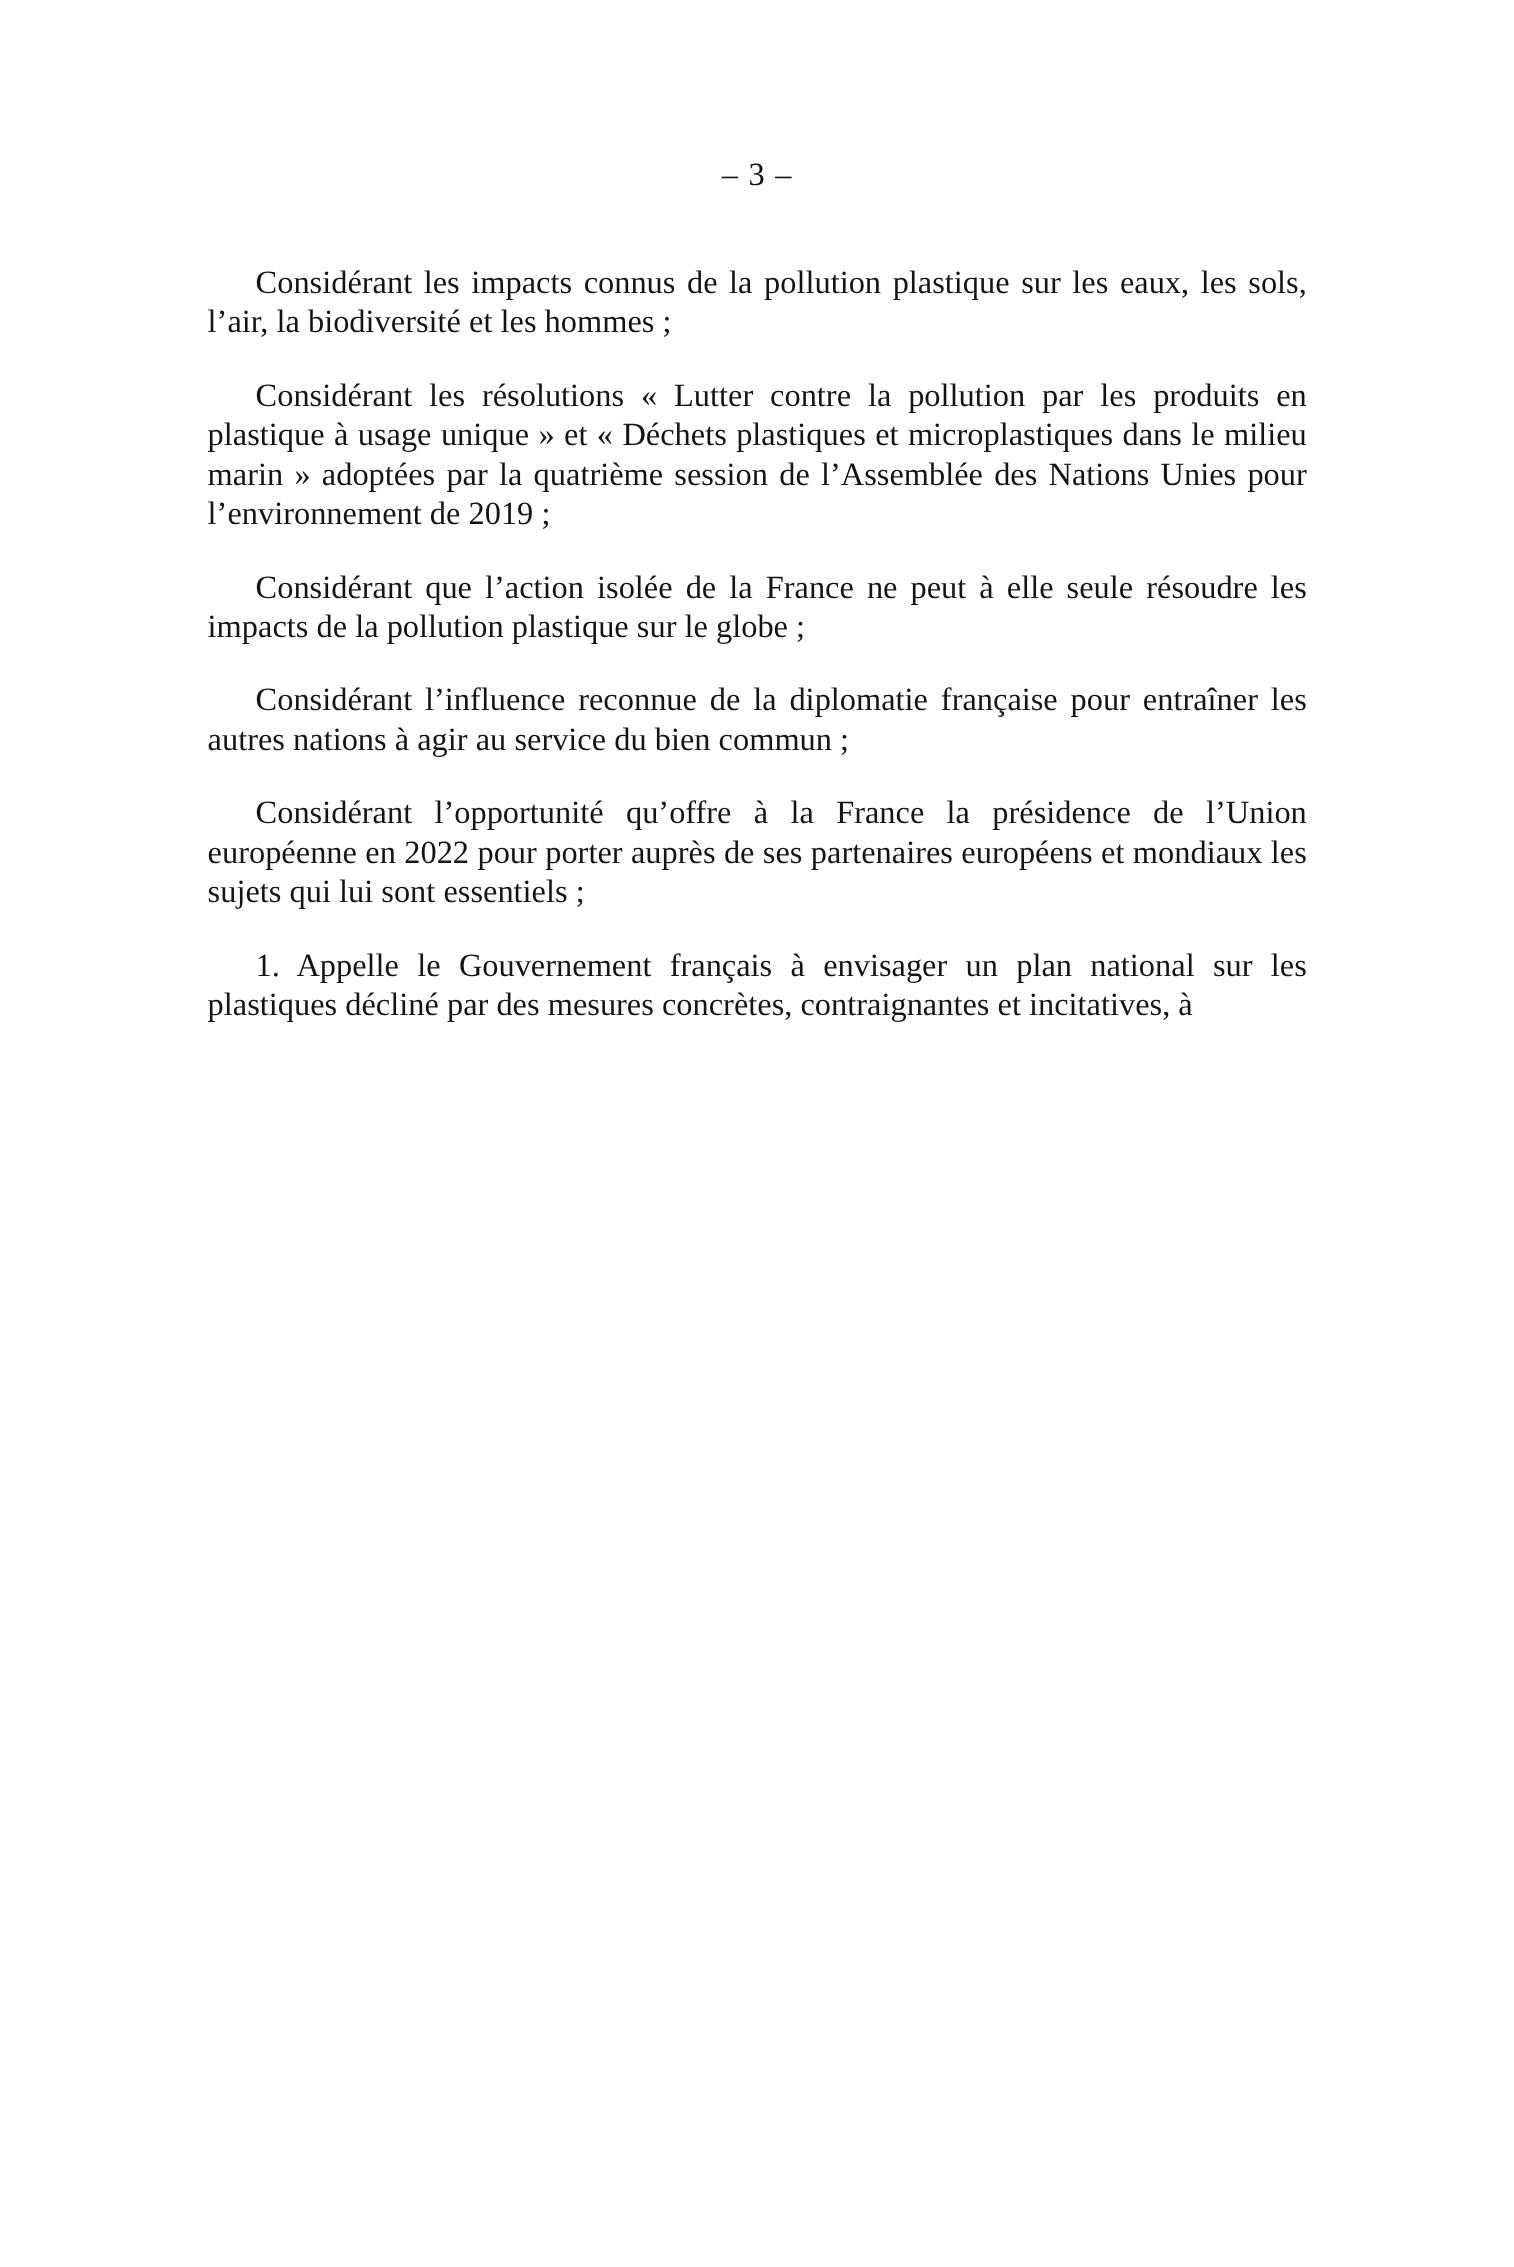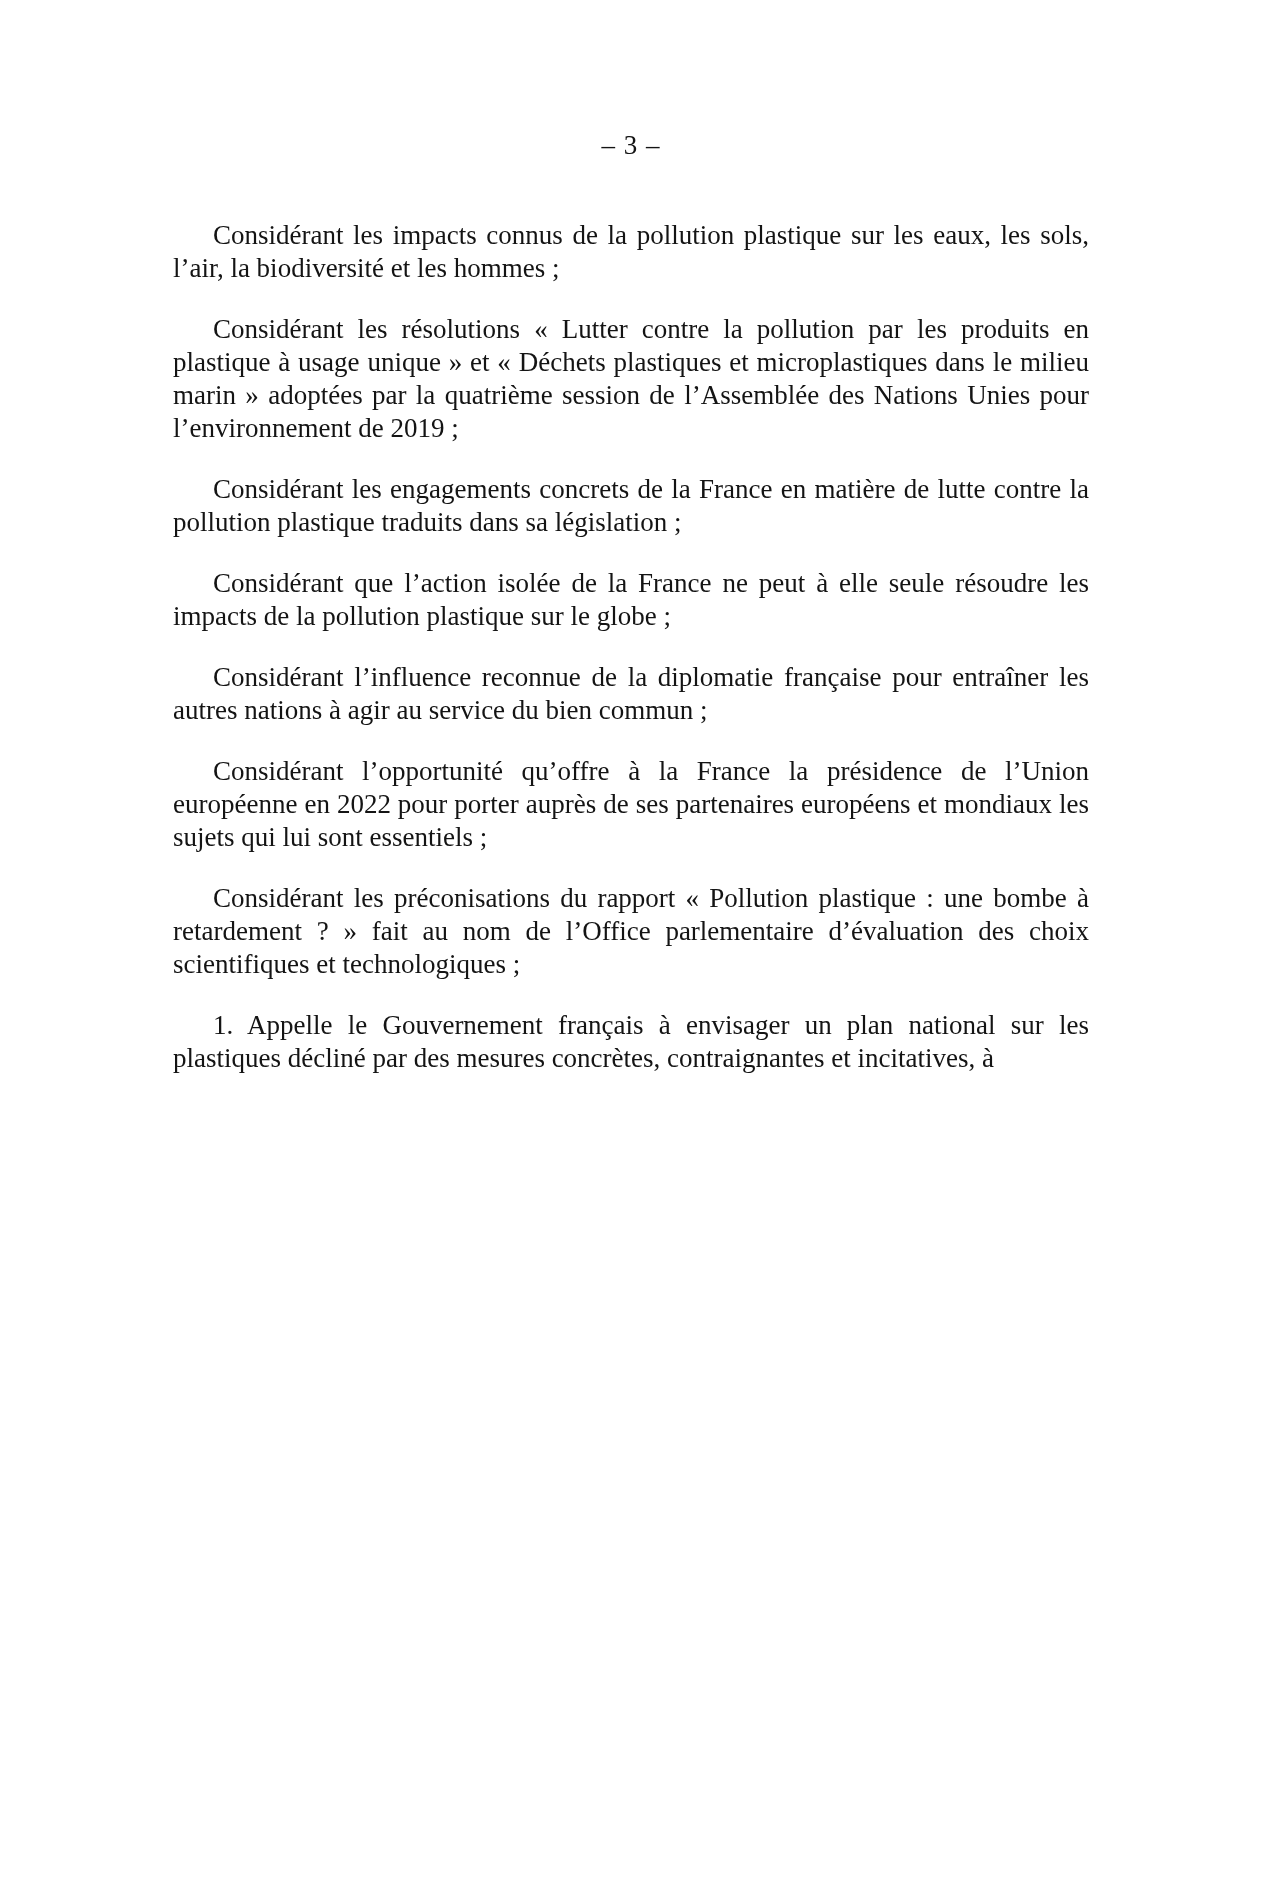--- a/index.html
+++ b/index.html
@@ -46,20 +46,18 @@
 </style>
 </head>
 <body>
 
 <div class="page">
   <div class="page-number">– 3 –</div>
 
   <div class="content">
     <p>Considérant les impacts connus de la pollution plastique sur les eaux, les sols, l’air, la biodiversité et les hommes ;</p>
     <p>Considérant les résolutions « Lutter contre la pollution par les produits en plastique à usage unique » et « Déchets plastiques et microplastiques dans le milieu marin » adoptées par la quatrième session de l’Assemblée des Nations Unies pour l’environnement de 2019 ;</p>
-    <p>Considérant les engagements concrets de la France en matière de lutte contre la pollution plastique traduits dans sa législation ;</p>
     <p>Considérant que l’action isolée de la France ne peut à elle seule résoudre les impacts de la pollution plastique sur le globe ;</p>
     <p>Considérant l’influence reconnue de la diplomatie française pour entraîner les autres nations à agir au service du bien commun ;</p>
     <p>Considérant l’opportunité qu’offre à la France la présidence de l’Union européenne en 2022 pour porter auprès de ses partenaires européens et mondiaux les sujets qui lui sont essentiels ;</p>
-    <p>Considérant les préconisations du rapport « Pollution plastique : une bombe à retardement ? » fait au nom de l’Office parlementaire d’évaluation des choix scientifiques et technologiques ;</p>
     <p>1. Appelle le Gouvernement français à envisager un plan national sur les plastiques décliné par des mesures concrètes, contraignantes et incitatives, à</p>
   </div>
 </div>
 
 </body></html>

